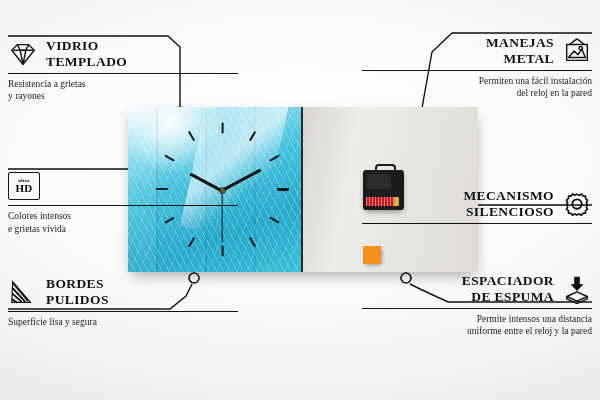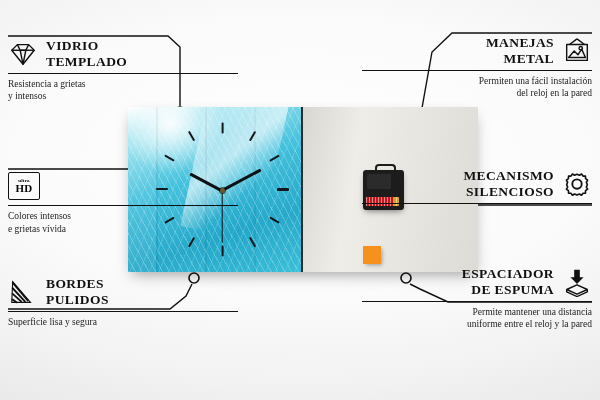--- a/index.html
+++ b/index.html
@@ -209,21 +209,21 @@
               <path d="M22 6 L19 12 L16 27"></path>
               <path d="M13 12 H19"></path>
         </g>
           </svg>
       </span>
       <span class="f-title">VIDRIO
 TEMPLADO</span>
     </div>
     <div class="f-rule"></div>
     <div class="f-desc">Resistencia a grietas
-y intensos</div>
+y rayones</div>
   </div>
 
   <div class="feature left" style="top:172px;">
     <div class="f-head">
       <span class="f-icon">
         <span class="hdbox">
           <span class="hd-small">ultra</span>
           <span class="hd-big">HD</span>
         </span>
       </span>
@@ -266,48 +266,48 @@
             <path d="M4 27 H24 L5 5 Z" fill="none" stroke="#111" stroke-width="1.2"></path>
           </svg>
       </span>
       <span class="f-title">BORDES
 PULIDOS</span>
     </div>
     <div class="f-rule"></div>
     <div class="f-desc">Superficie lisa y segura</div>
   </div>
 
-  <div class="feature right" style="top:168px;">
+  <div class="feature right" style="top:188px;">
     <div class="f-head">
       <span class="f-title">MECANISMO
 SILENCIOSO</span>
       <span class="f-icon">
         <svg viewBox="0 0 32 32">
             <g fill="none" stroke="#111" stroke-width="2" stroke-linejoin="round">
           <path d="M16 4 l3 1.2 2.6-1.6 1.9 2.6 3 .1 .1 3 2.6 1.9-1.6 2.6 1.2 3-1.2 3 1.6 2.6-2.6 1.9-.1 3-3 .1-1.9 2.6-2.6-1.6-3 1.2-3-1.2-2.6 1.6-1.9-2.6-3-.1-.1-3-2.6-1.9 1.6-2.6-1.2-3 1.2-3-1.6-2.6 2.6-1.9 .1-3 3-.1 1.9-2.6 2.6 1.6z" transform="scale(0.86) translate(2.6,2.6)"></path>
           <circle cx="16" cy="16" r="5"></circle>
         </g>
           </svg>
       </span>
     </div>
     <div class="f-rule"></div>
   </div>
 
-  <div class="feature right" style="top:266px;font-family:Liberation Serif, serif;">
+  <div class="feature right" style="top:273px;font-family:Liberation Serif, serif;">
     <div class="f-head">
       <span class="f-title">ESPACIADOR
 DE ESPUMA</span>
       <span class="f-icon">
         <svg viewBox="0 0 32 32">
             <g fill="none" stroke="#111" stroke-width="1.5" stroke-linejoin="round">
           <path d="M13 3 h6 v8 h4 l-7 7 -7 -7 h4 z" fill="#111" stroke="none"></path>
           <path d="M16 19 L5 24 L16 29 L27 24 Z"></path>
           <path d="M5 24 v2.5 L16 31.5 L27 26.5 V24"></path>
         </g>
           </svg>
       </span>
     </div>
     <div class="f-rule"></div>
-    <div class="f-desc">Permite mantener una distancia
+    <div class="f-desc">Permite intensos una distancia
 uniforme entre el reloj y la pared</div>
   </div>
 
 </div>
 
 </body></html>

